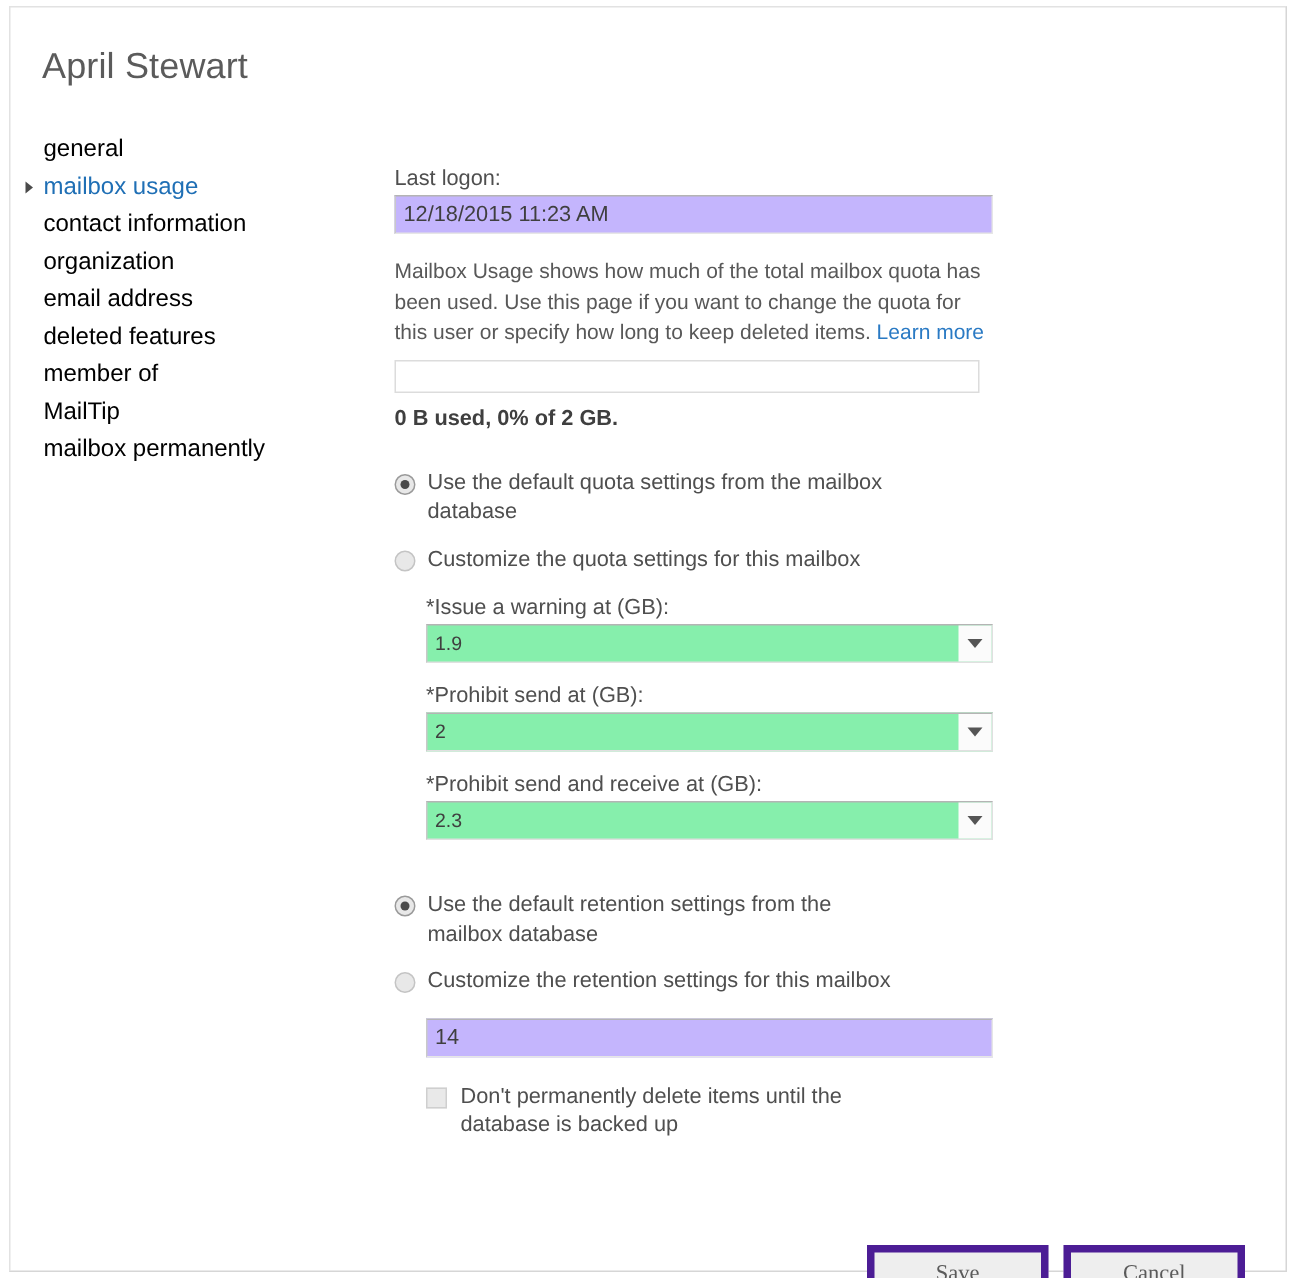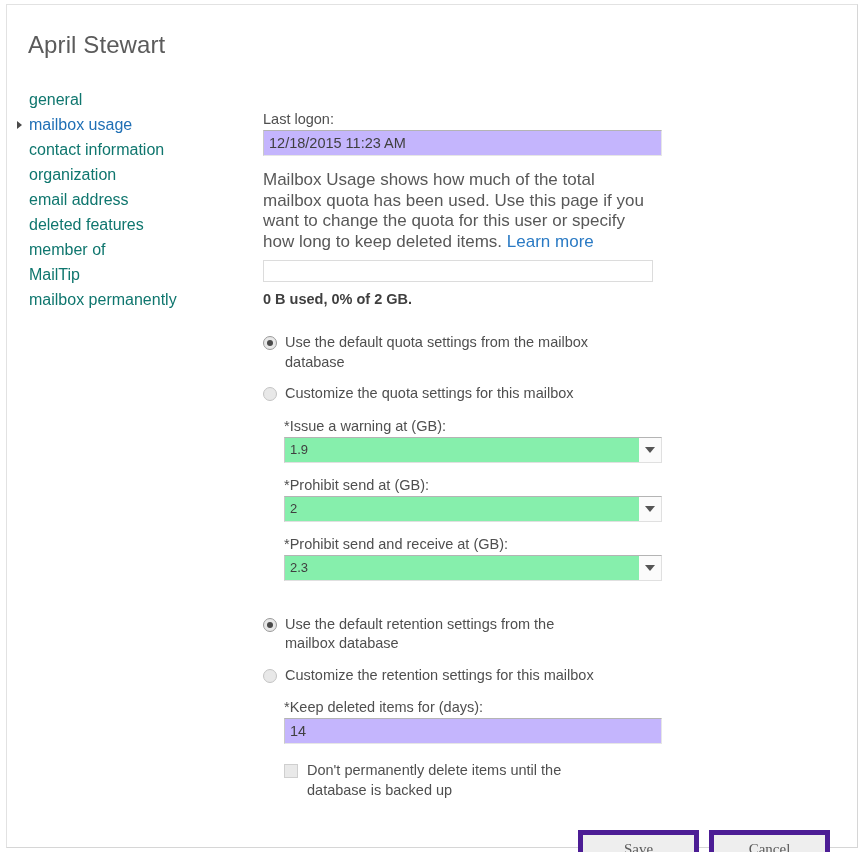--- a/index.html
+++ b/index.html
@@ -46,21 +46,21 @@
     left: 0px;
     top: 82px;
     width: 245px;
   }
   .nav-item {
     position: relative;
     height: 25px;
     line-height: 25px;
     padding-left: 22px;
     font-size: 16px;
-    color: #0f766e;
+    color: #000000;
     white-space: nowrap;
     cursor: pointer;
   }
   .nav-item.selected {
     color: #1f6fb5;
   }
   .nav-caret {
     position: absolute;
     left: 10px;
     top: 9px;
@@ -96,21 +96,21 @@
     border-left: 1px solid #c9c9c9;
     font-family: "Liberation Sans", sans-serif;
     font-size: 14.5px;
     color: #3f3f3f;
     padding: 0 5px;
     line-height: 24px;
   }
 
   .desc {
     margin-top: 14px;
-    font-size: 17px;
+    font-size: 14px;
     line-height: 20.5px;
     color: #585858;
     width: 394px;
   }
   .desc a {
     color: #2a7ac4;
     text-decoration: none;
   }
 
   
@@ -385,21 +385,20 @@
       <span class="radio-mark"></span>
       <span class="radio-label" style="max-width:305px">Use the default retention settings from the mailbox database</span>
     </div>
 
     <div class="radio-row">
       <span class="radio-mark"></span>
       <span class="radio-label">Customize the retention settings for this mailbox</span>
     </div>
 
     <div class="sub-field">
-      <div class="field-label">*Keep deleted items for (days):</div>
       <input class="ro-input sub-input" type="text" readonly="" value="14" style="">
     </div>
 
     <div class="check-row">
       <span class="check-mark"></span>
       <span class="check-label">Don't permanently delete items until the database is backed up</span>
     </div>
 
   </div>
 

